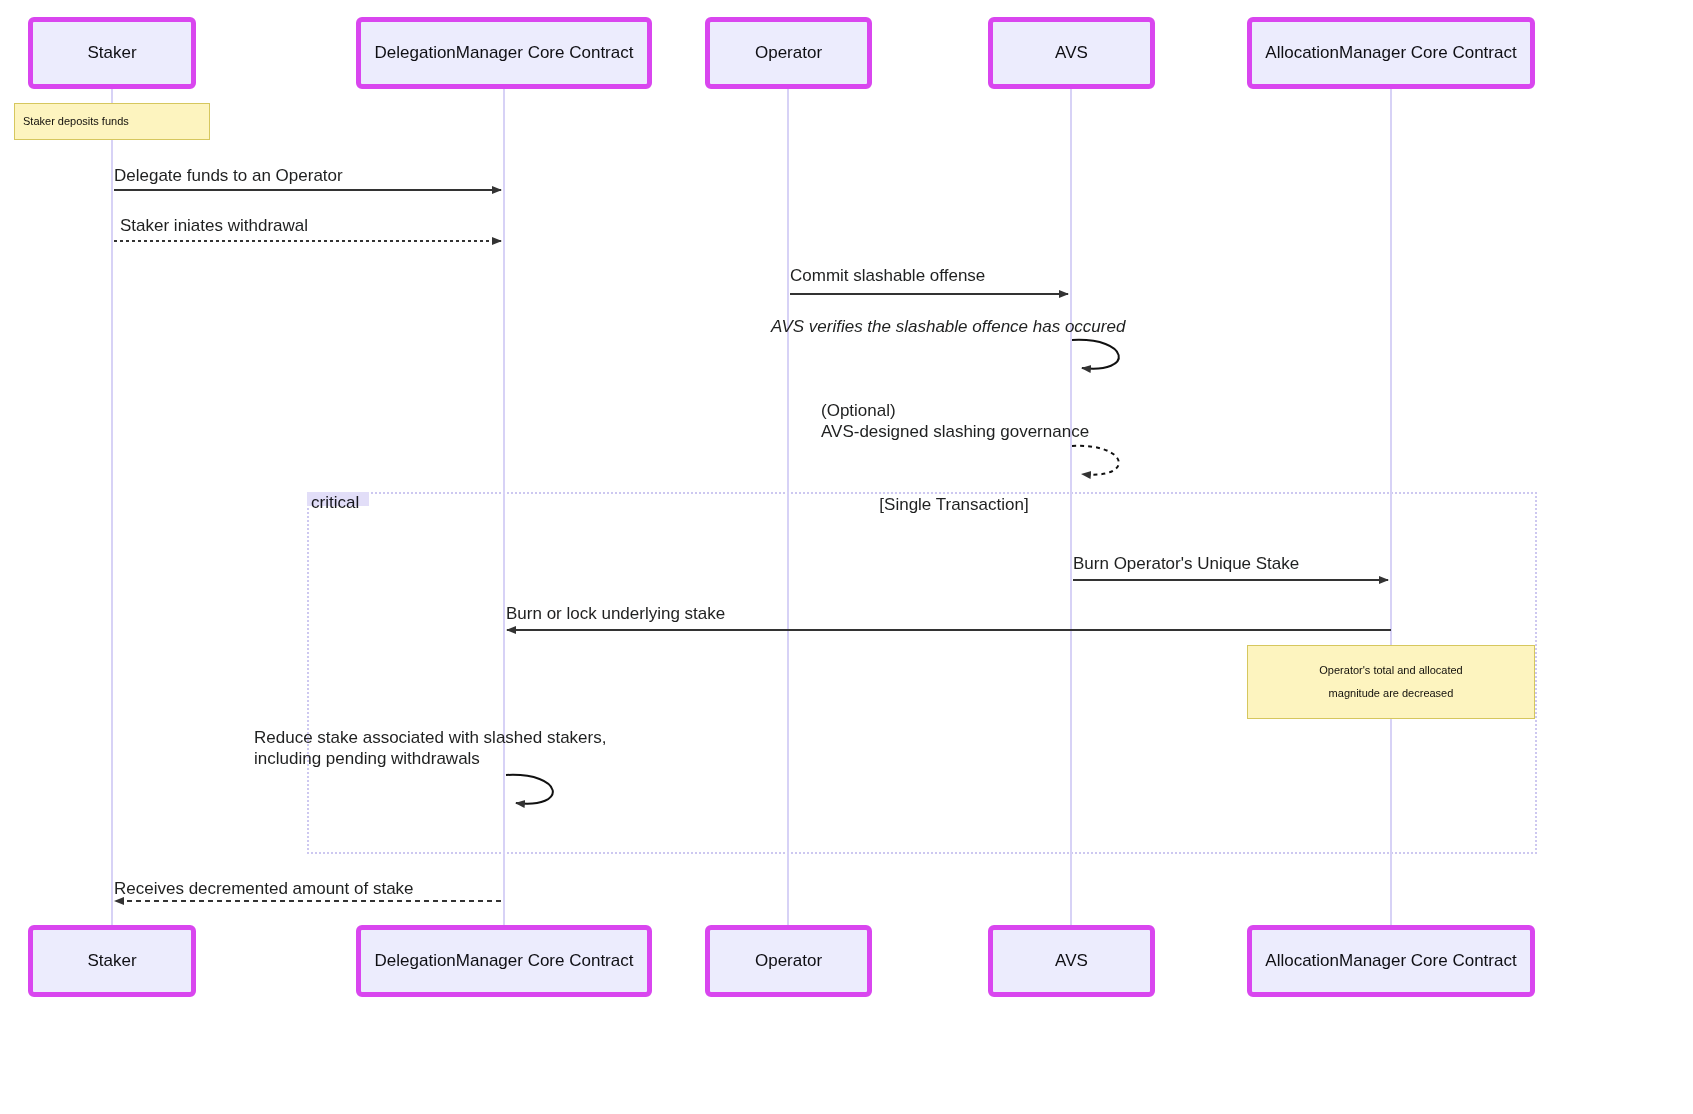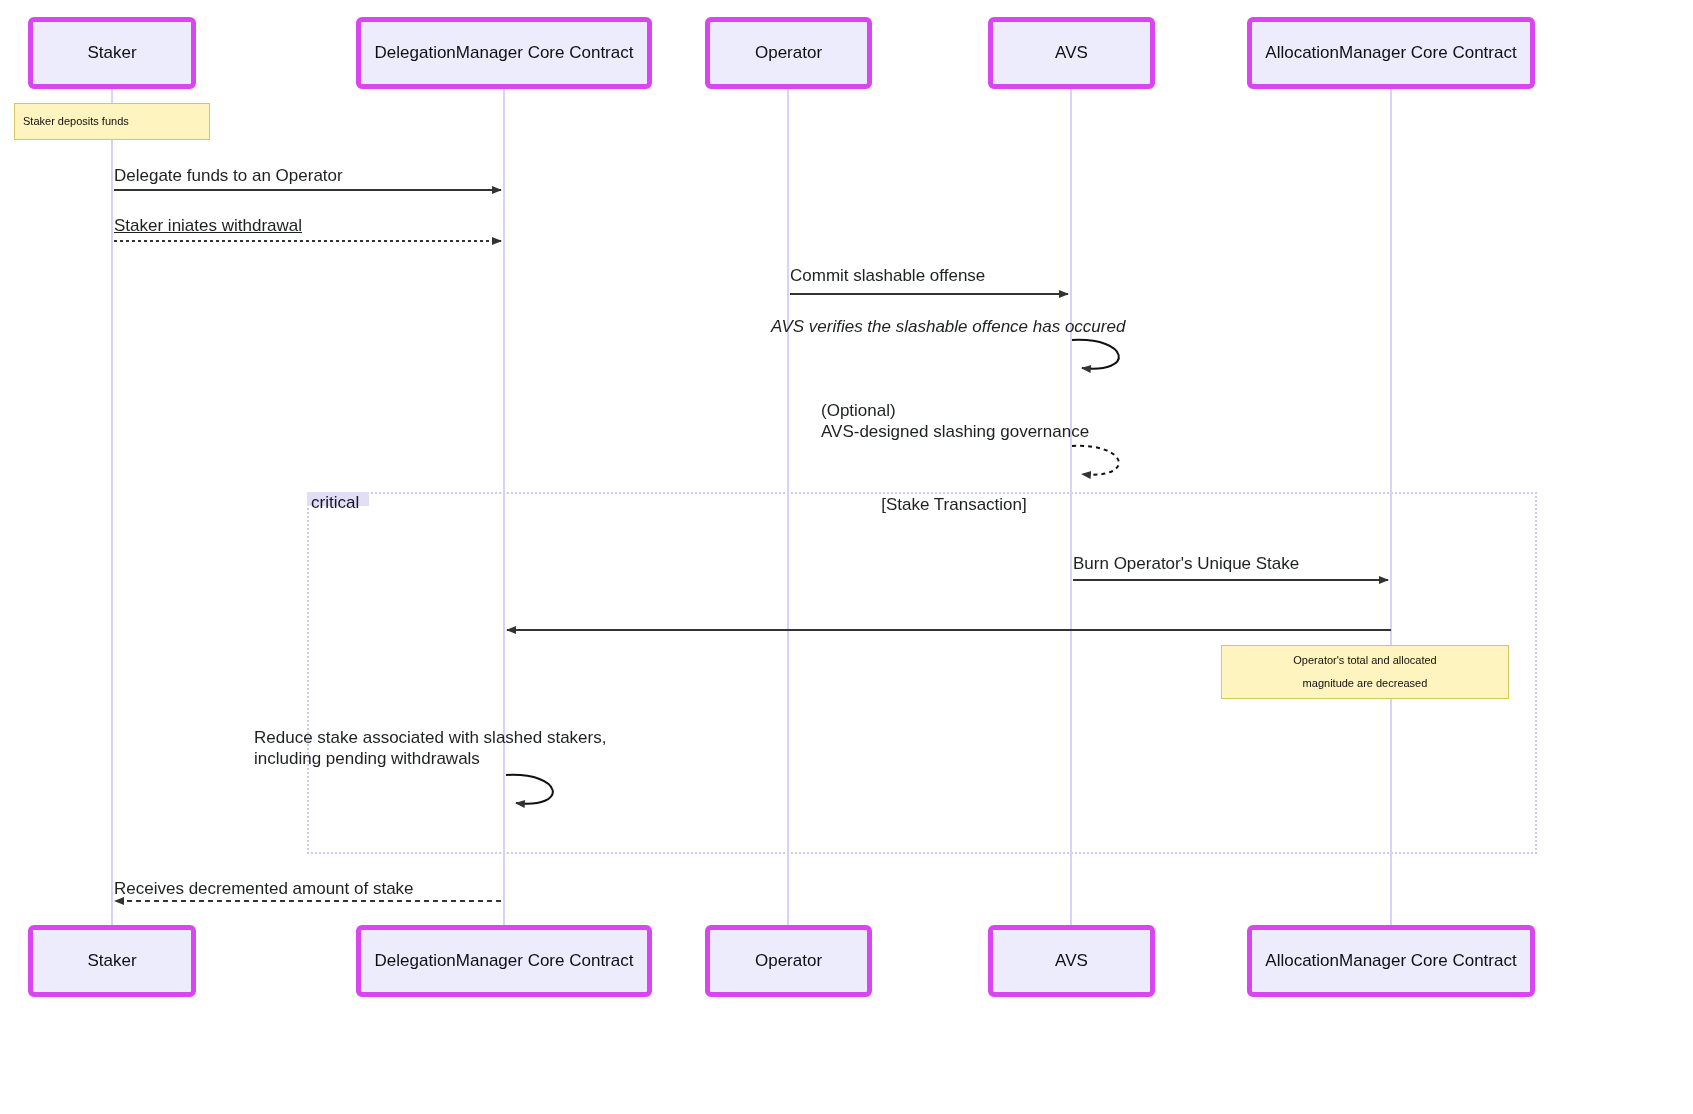--- a/index.html
+++ b/index.html
@@ -20,49 +20,50 @@
   .critical-cond{position:absolute;font-size:17px;color:#1f2020;text-align:center;}
   svg.overlay{position:absolute;left:0;top:0;width:1693px;height:1114px;pointer-events:none;}
 </style>
 </head>
 <body>
 
 <div id="stage">
 
   <div class="critical-box" id="critical-box" style="left: 307px; top: 492px; width: 1230px; height: 362px;"></div>
   <div class="critical-title" id="critical-title" style="left: 307px; top: 492px; min-width: 62px; height: 14px;">critical</div>
-  <div class="critical-cond" id="critical-cond" style="left: 804px; top: 495px; width: 300px;">[Stake Transaction]</div>
+  <div class="critical-cond" id="critical-cond" style="left: 804px; top: 495px; width: 300px;">[Single Transaction]</div>
 
   <div class="lifeline" style="left:111px;top:89px;height:836px;"></div>
   <div class="lifeline" style="left:503px;top:89px;height:836px;"></div>
   <div class="lifeline" style="left:787px;top:89px;height:836px;"></div>
   <div class="lifeline" style="left:1070px;top:89px;height:836px;"></div>
   <div class="lifeline" style="left:1390px;top:89px;height:836px;"></div>
 
   <div class="actor-box" style="left:28px;top:17px;width:168px;height:72px;">Staker</div>
   <div class="actor-box" style="left:356px;top:17px;width:296px;height:72px;">DelegationManager Core Contract</div>
   <div class="actor-box" style="left:705px;top:17px;width:167px;height:72px;">Operator</div>
   <div class="actor-box" style="left:988px;top:17px;width:167px;height:72px;">AVS</div>
   <div class="actor-box" style="left:1247px;top:17px;width:288px;height:72px;">AllocationManager Core Contract</div>
 
   <div class="actor-box" style="left:28px;top:925px;width:168px;height:72px;">Staker</div>
   <div class="actor-box" style="left:356px;top:925px;width:296px;height:72px;">DelegationManager Core Contract</div>
   <div class="actor-box" style="left:705px;top:925px;width:167px;height:72px;">Operator</div>
   <div class="actor-box" style="left:988px;top:925px;width:167px;height:72px;">AVS</div>
   <div class="actor-box" style="left:1247px;top:925px;width:288px;height:72px;">AllocationManager Core Contract</div>
 
   <div class="note left-align" style="left:14px;top:103px;width:196px;height:37px;">Staker deposits funds</div>
-  <div class="note" style="left:1221px;top:645px;width:288px;height:54px;" id="note-magnitude">Operator's total and allocated<br>magnitude are decreased</div>
+  <div class="note" style="left:1247px;top:645px;width:288px;height:74px;" id="note-magnitude">Operator's total and allocated<br>magnitude are decreased</div>
 
   <div class="msg-label" style="left:114px;top:165px;width:388px;">Delegate funds to an Operator</div>
-  <div class="msg-label" style="left:114px;top:215px;width:376px;text-decoration:underline;">Staker iniates withdrawal</div>
+  <div class="msg-label" style="left:120px;top:215px;width:376px;">Staker iniates withdrawal</div>
   <div class="msg-label" style="left:790px;top:265px;width:259px;">Commit slashable offense</div>
   <div class="msg-label" style="left:771px;top:316px;width:600px;font-style:italic;">AVS verifies the slashable offence has occured</div>
   <div class="msg-label" style="left:821px;top:400px;width:500px;" id="label-governance">(Optional)<br>AVS-designed slashing governance</div>
   <div class="msg-label" style="left:1073px;top:553px;width:316px;">Burn Operator's Unique Stake</div>
+  <div class="msg-label" style="left:506px;top:603px;width:885px;">Burn or lock underlying stake</div>
   <div class="msg-label" style="left:254px;top:727px;width:500px;" id="label-reduce">Reduce stake associated with slashed stakers,<br>including pending withdrawals</div>
   <div class="msg-label" style="left:114px;top:878px;width:420px;">Receives decremented amount of stake</div>
 
   <svg class="overlay" viewBox="0 0 1693 1114">
     <defs>
       <marker id="ah" markerWidth="11" markerHeight="11" refX="9" refY="4" orient="auto" markerUnits="userSpaceOnUse">
         <path d="M0,0 L10,4 L0,8 z" fill="#333333"></path>
       </marker>
       <marker id="ahl" markerWidth="11" markerHeight="11" refX="9" refY="4" orient="auto" markerUnits="userSpaceOnUse">
         <path d="M0,0 L10,4 L0,8 z" fill="#333333"></path>

